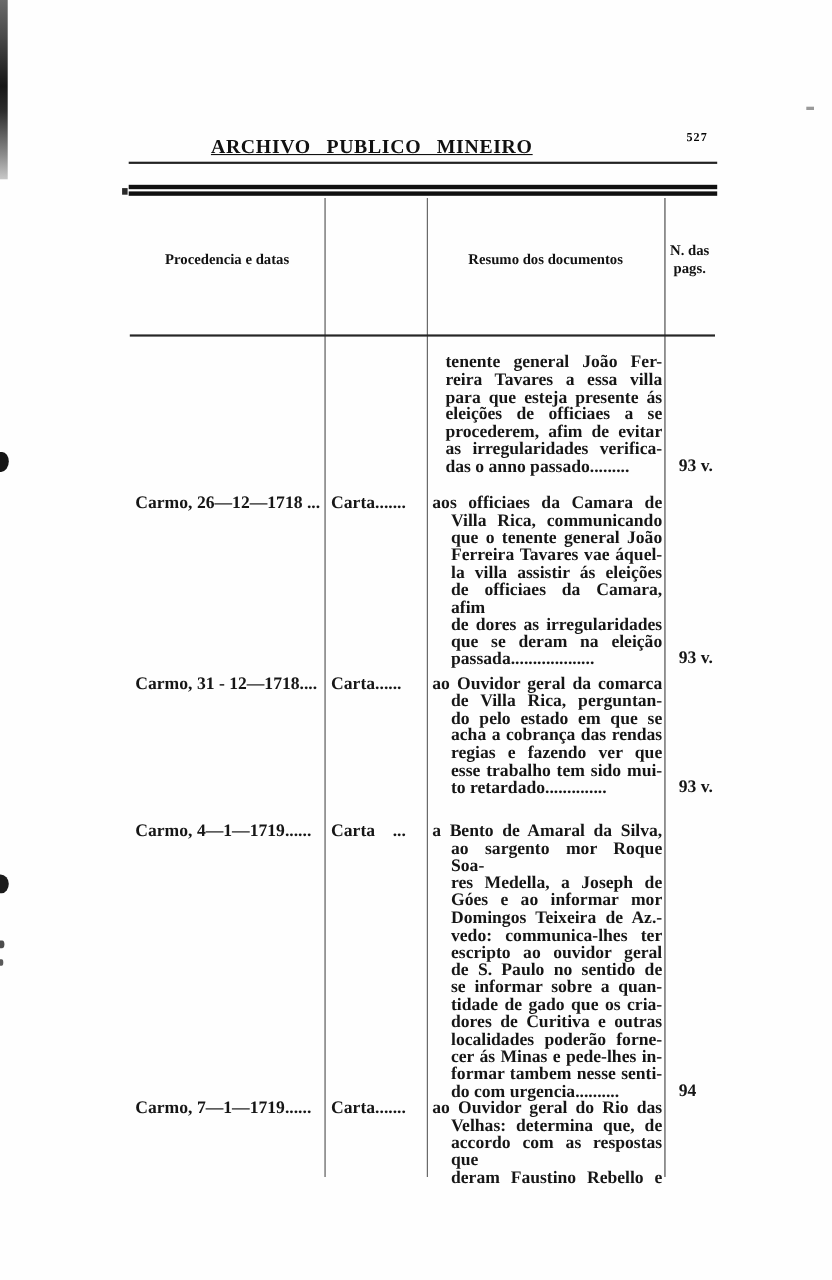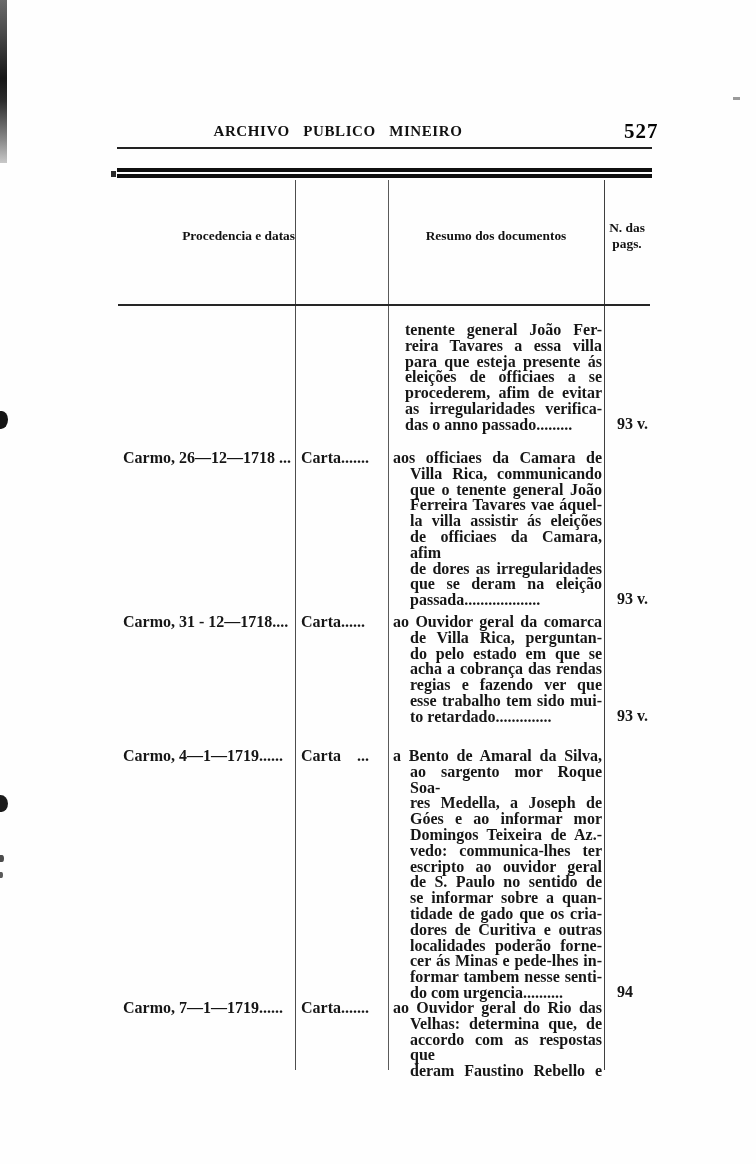--- a/index.html
+++ b/index.html
@@ -18,37 +18,37 @@
   .blob-1 { left:-2px; top:411px; width:10px; height:18px; background:#151515; border-radius:0 70% 80% 0 / 0 55% 60% 0; }
   .blob-2 { left:-3px; top:795px; width:11px; height:17px; background:#1b1b1b; border-radius:0 75% 65% 0 / 0 55% 55% 0; }
   .mark-1 { left:0; top:855px; width:4px; height:7px; background:#4c4c4c; border-radius:0 60% 60% 0; }
   .mark-2 { left:0; top:872px; width:3px; height:6px; background:#5a5a5a; border-radius:0 60% 60% 0; }
   .dash-topright { left:733px; top:97px; width:7px; height:3px; background:#9a9a9a; }
   .rule-tip { left:111px; top:171px; width:5px; height:6px; background:#2a2a2a; }
 
   
   .running-title {
     position:absolute; top:123px; left:118px; width:440px; text-align:center;
-    font-size:15px; letter-spacing:0.6px; word-spacing:9px; color:#111;
+    font-size:18px; letter-spacing:0.6px; word-spacing:9px; color:#111;text-decoration:underline;
   }
-  .page-number { position:absolute; top:119px; left:624px; font-size:21px; letter-spacing:1px; color:#050505; }
+  .page-number { position:absolute; top:119px; left:624px; font-size:11px; letter-spacing:1px; color:#050505; }
   .head-rule { position:absolute; top:147px; left:117px; width:535px; height:2px; background:#222; }
   .double-rule {
     position:absolute; top:168px; left:117px; width:535px; height:10px; box-sizing:border-box;
     border-top:4px solid #101010; border-bottom:4px solid #101010; background:#fff;
   }
 
   
   .table { position:absolute; left:118px; top:180px; width:532px; height:890px; }
   .vline { position:absolute; top:0; width:1px; height:890px; background:#4d4d4d; }
   .v1 { left:177px; } .v2 { left:270px; background:#5a5a5a; } .v3 { left:486px; background:#3f3f3f; }
   .head-sep { position:absolute; top:124px; left:0; width:532px; height:2px; background:#262626; }
 
   .ch { position:absolute; font-size:13.4px; line-height:15.8px; color:#121212; }
-  .ch-proc { left:0;   width:177px; top:48px; text-align:right; }
+  .ch-proc { left:0;   width:177px; top:48px; text-align:center; }
   .ch-nat  { left:177px; width:93px;  top:32px; text-align:center; white-space:pre-line; }
   .ch-res  { left:270px; width:216px; top:48px; text-align:center; }
   .ch-pag  { left:486px; width:46px;  top:40px; text-align:center; white-space:pre-line; }
 
   .row { position:absolute; left:0; width:532px; font-size:16px; line-height:15.8px; }
   .row .res { margin-left:270px; width:216px; box-sizing:border-box; padding:0 2px 0 22px; }
   .row.cont .res { padding-left:17px; }
   .ln { text-align:justify; text-align-last:justify; }
   .row:not(.cont) .ln.first { text-indent:-17px; }
   .ln.tail { text-align-last:left; }

